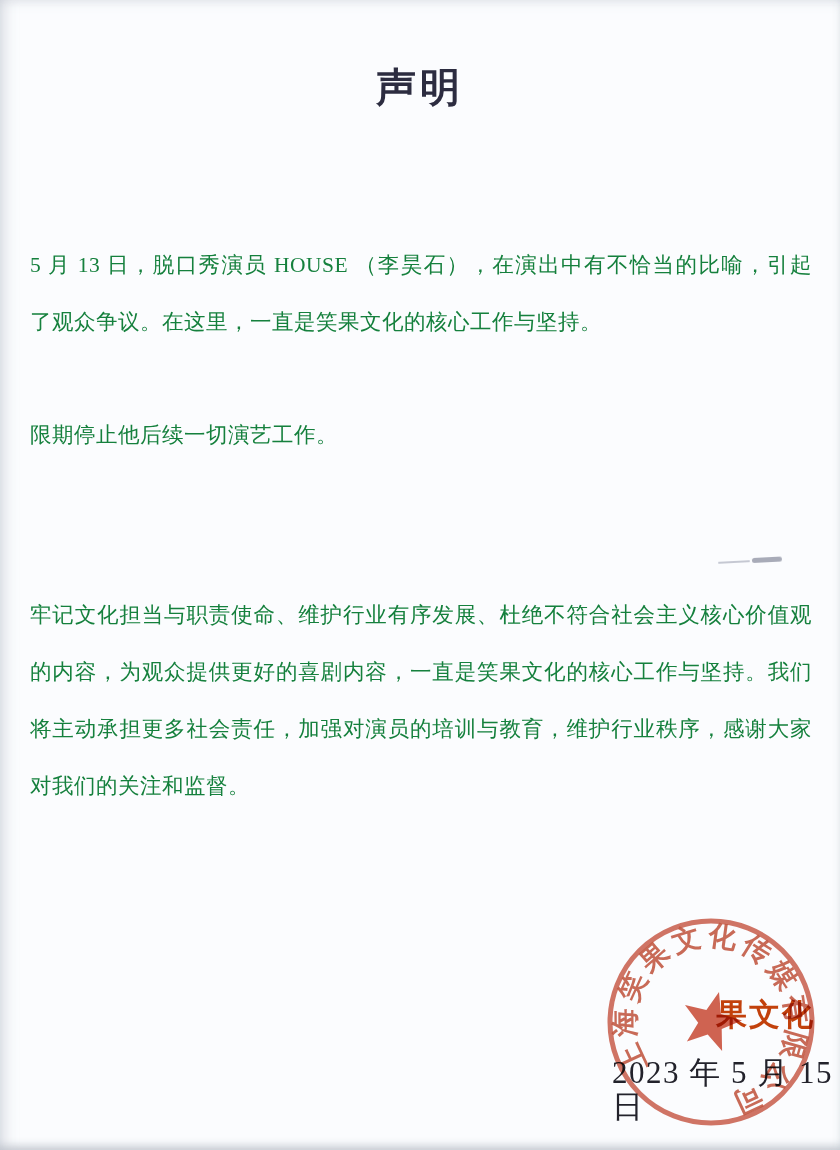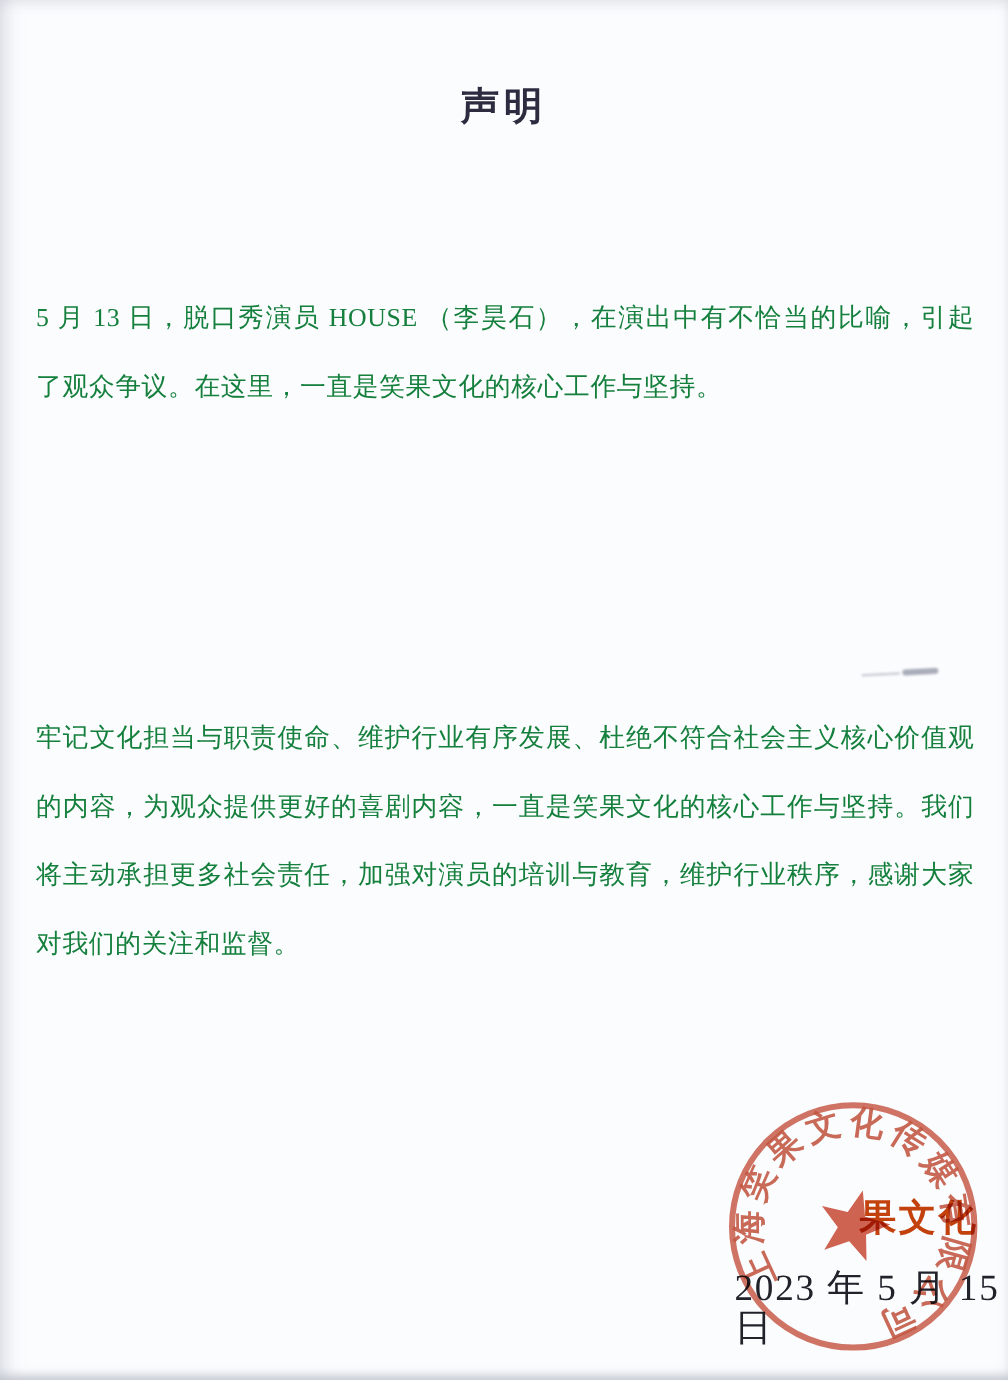--- a/index.html
+++ b/index.html
@@ -13,21 +13,21 @@
     background:#fbfcfe;
     box-shadow:
       inset 14px 0 14px -10px rgba(185,191,202,.55),
       inset 0 10px 12px -9px rgba(185,191,202,.45),
       inset -8px 0 10px -8px rgba(195,200,210,.35),
       inset 0 -10px 8px -6px rgba(170,176,188,.65);
   }
   .doc-title{
     position:absolute;left:0;top:66px;width:840px;height:44px;
     line-height:44px;text-align:center;
-    font-size:32px;font-weight:bold;letter-spacing:4px;
+    font-size:40px;font-weight:bold;letter-spacing:4px;
     color:#2c2c40;
   }
   .para{
     position:absolute;left:30px;width:782px;
     font-size:21.5px;color:#15803d;letter-spacing:.5px;
   }
   .para .line{
     height:57px;line-height:57px;
     text-align:justify;text-align-last:justify;
     white-space:normal;overflow:visible;
@@ -71,20 +71,21 @@
 <div class="page">
 
   <div class="doc-title">声明</div>
 
   <div class="para" id="para-1">
     <div class="line">5 月 13 日，脱口秀演员 HOUSE （李昊石），在演出中有不恰当的比喻，引起</div>
     <div class="line last">了观众争议。在这里，一直是笑果文化的核心工作与坚持。</div>
   </div>
 
   <div class="para" id="para-2">
+    <div class="line last">限期停止他后续一切演艺工作。</div>
   </div>
 
   <div class="para" id="para-3">
     <div class="line">牢记文化担当与职责使命、维护行业有序发展、杜绝不符合社会主义核心价值观</div>
     <div class="line">的内容，为观众提供更好的喜剧内容，一直是笑果文化的核心工作与坚持。我们</div>
     <div class="line">将主动承担更多社会责任，加强对演员的培训与教育，维护行业秩序，感谢大家</div>
     <div class="line last">对我们的关注和监督。</div>
   </div>
 
   <div class="smudge">

